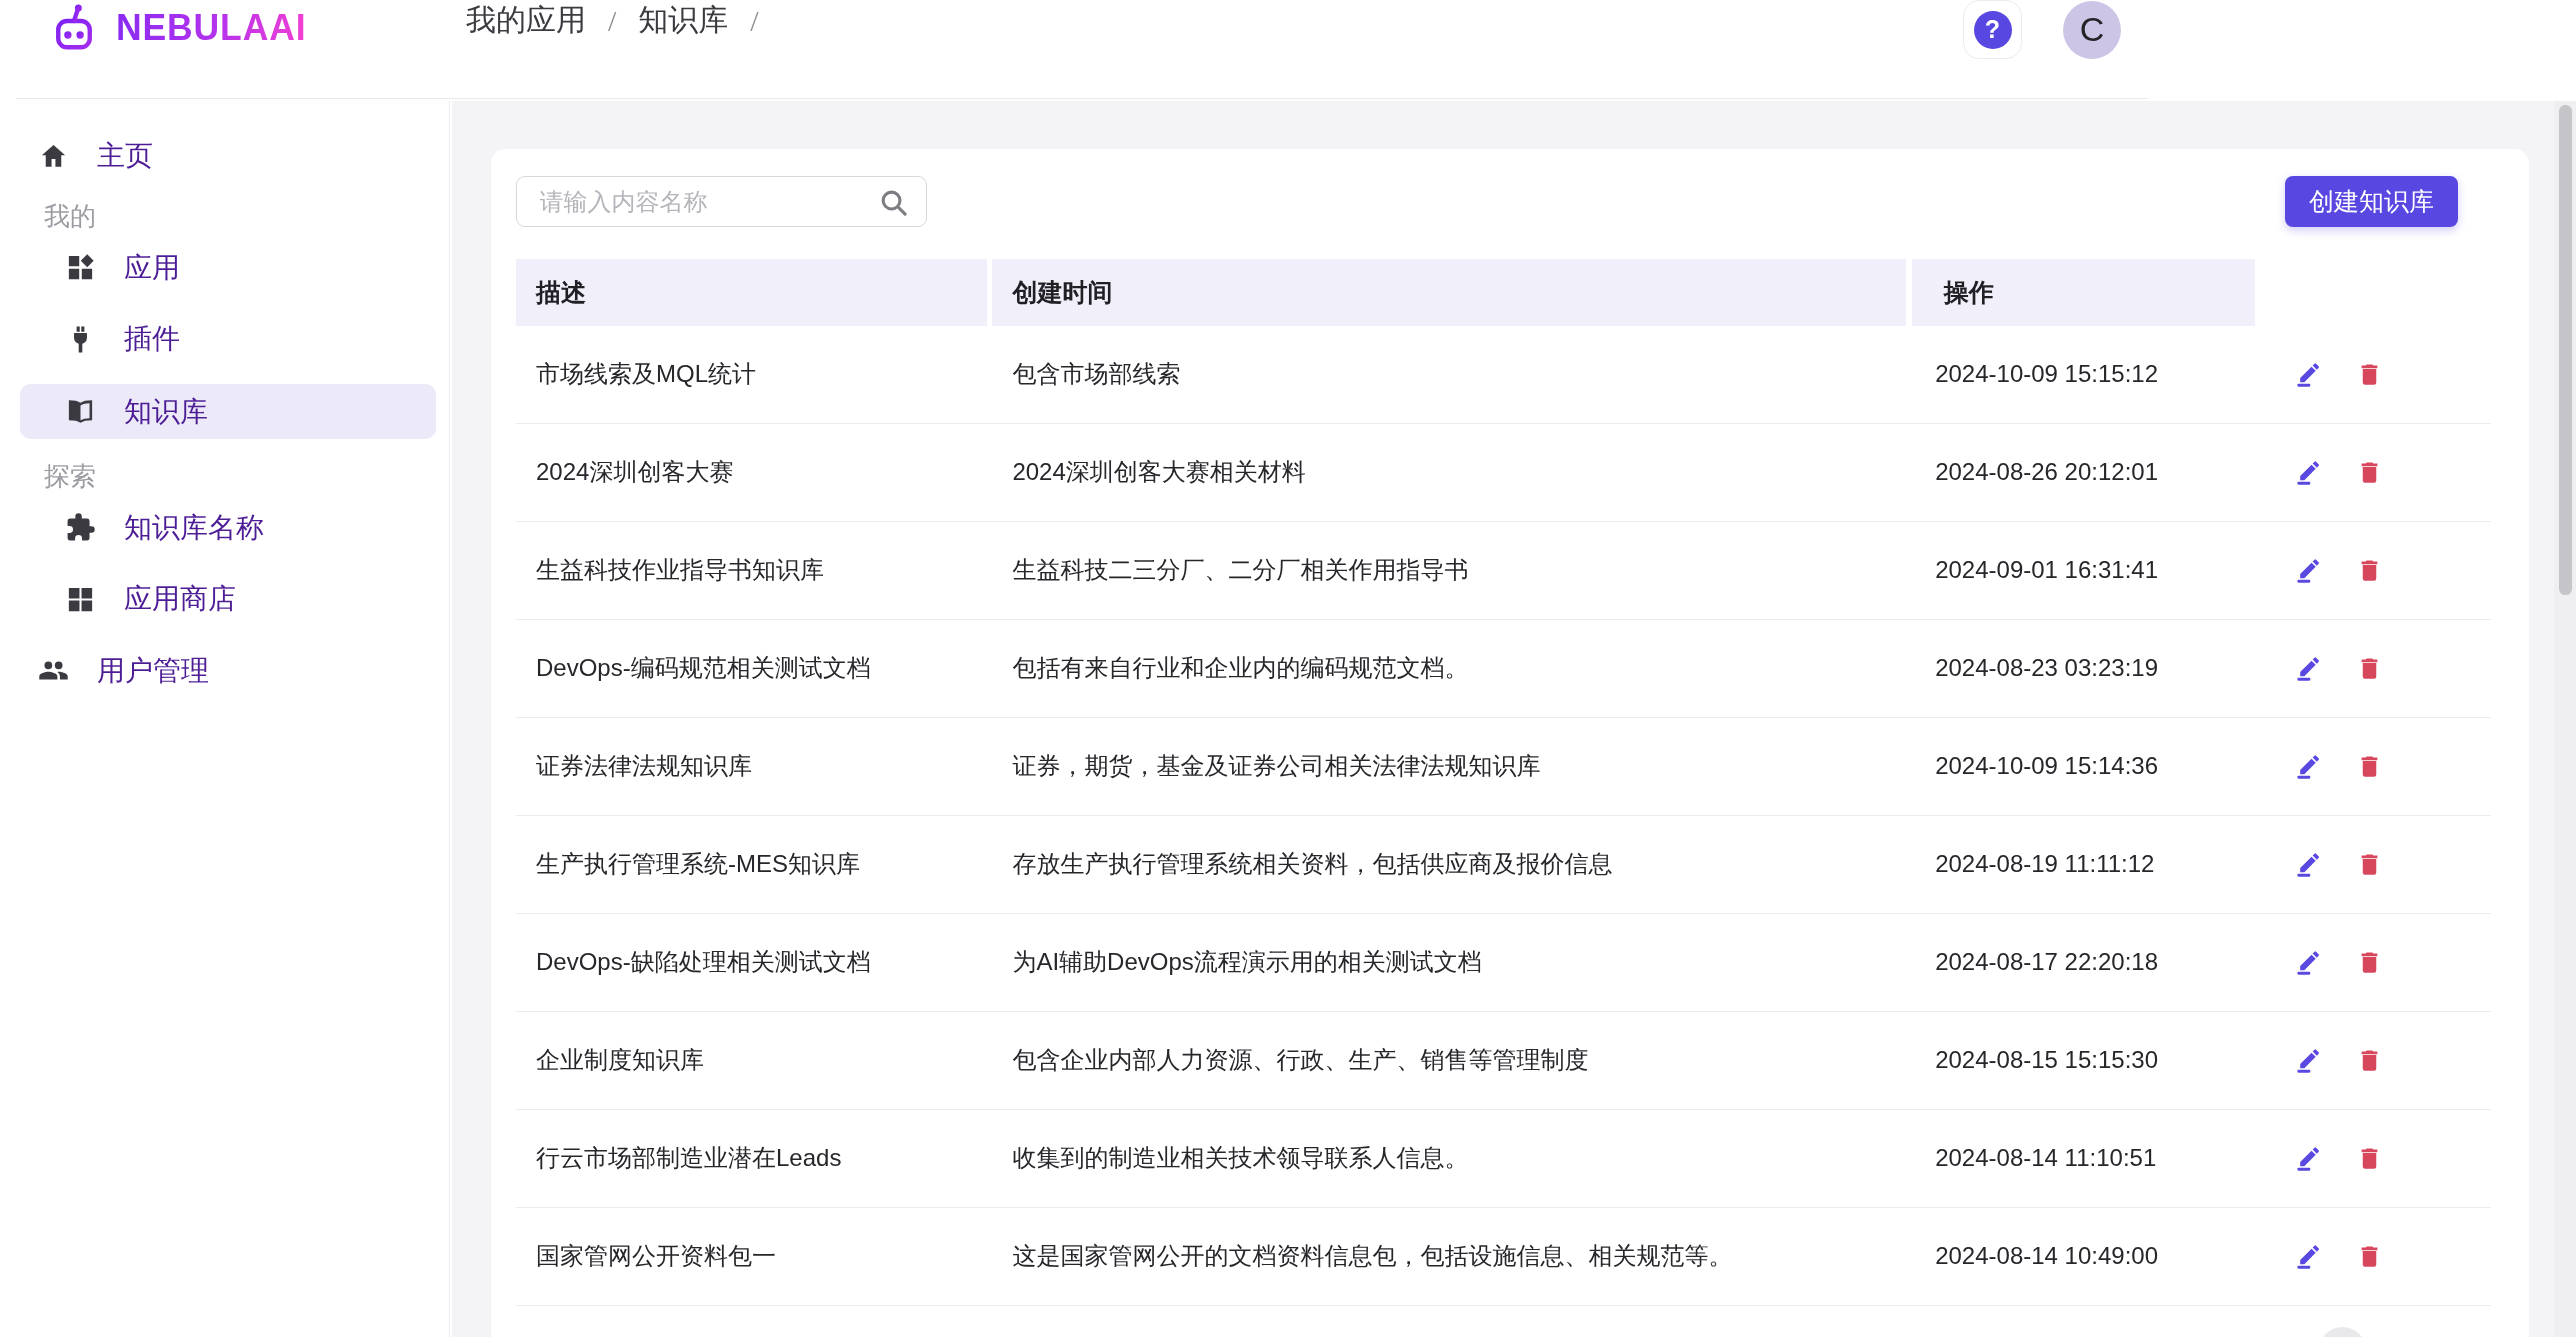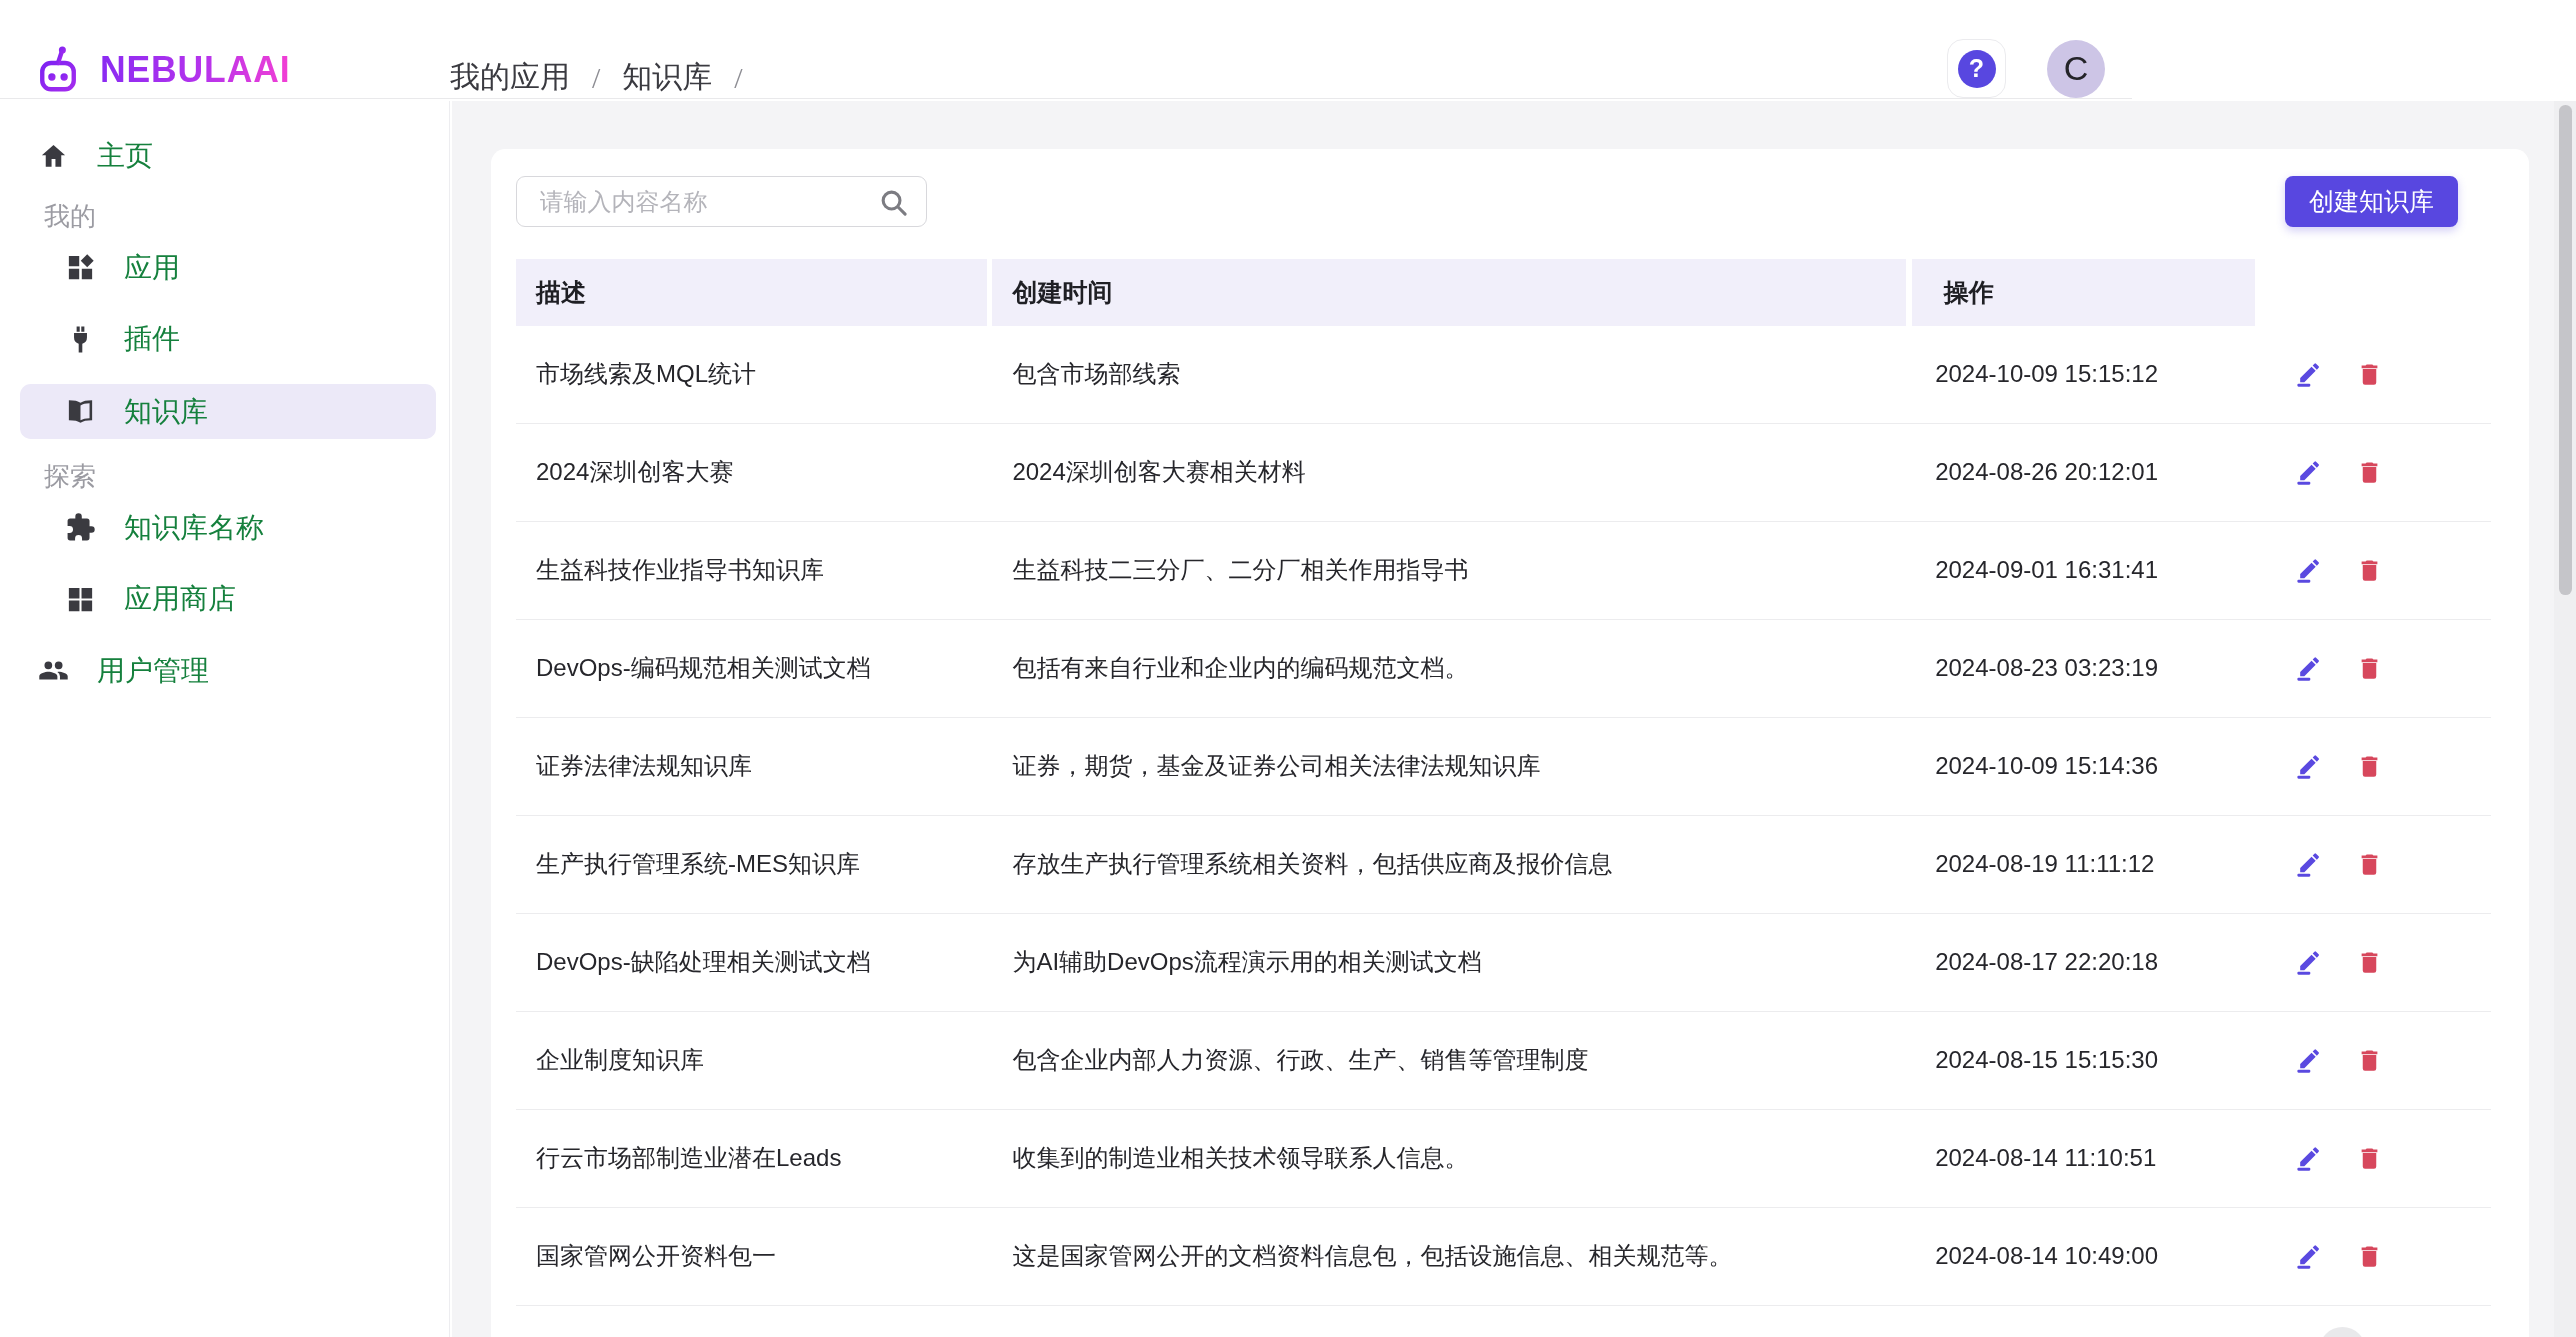--- a/index.html
+++ b/index.html
@@ -8,41 +8,41 @@
     --page-bg:#f4f4f6; --card-bg:#ffffff; --thead-bg:#f1effa;
     --active-bg:#ece9f8; --divider:#ececee; --border:#d8d8dc;
     --avatar-bg:#cdc5e6; --scroll-track:#efeff1; --scroll-thumb:#c5c5c9;
   }
   *{margin:0;padding:0;box-sizing:border-box;}
   html,body{width:2576px;height:1338px;overflow:hidden;}
   body{font-family:"Liberation Sans","DejaVu Sans",sans-serif;color:var(--ink);background:#fff;}
   .app{position:relative;width:2576px;height:1338px;overflow:hidden;}
 
   
-  .top-header{position:absolute;left:0;top:0;width:2132px;height:99px;background:#fff;
-    border-bottom:1.8px solid #e9e9eb;display:flex;align-items:flex-end;z-index:5;}
+  .top-header{position:absolute;left:16px;top:0;width:2132px;height:99px;background:#fff;
+    border-bottom:1.8px solid #e9e9eb;display:flex;align-items:flex-start;z-index:5;}
   .logo{display:flex;align-items:center;margin-left:30px;width:420px;}
   .logo svg{width:56px;height:56px;}
   .wordmark{font-size:37px;font-weight:800;letter-spacing:0.9px;margin-left:14.4px;
     background:linear-gradient(90deg,#8a2bf2 0%,#b633ec 55%,#f23fd4 100%);
     -webkit-background-clip:text;background-clip:text;color:transparent;transform:scaleX(.96);transform-origin:left;}
   .breadcrumb{display:flex;align-items:center;font-size:30px;color:#3a3a40;gap:22px;font-family:Liberation Serif, serif;}
   .breadcrumb .sep{color:#8d8d93;}
   .header-right{margin-left:auto;display:flex;align-items:center;gap:41px;margin-right:27px;}
   .help-btn{width:59px;height:59px;border:1.8px solid #ebebee;background:#fff;border-radius:16px;
     display:flex;align-items:center;justify-content:center;cursor:pointer;}
   .help-circle{width:38px;height:38px;border-radius:50%;background:var(--accent);color:#fff;
     font-size:25px;font-weight:700;display:flex;align-items:center;justify-content:center;}
   .avatar{width:58px;height:58px;border-radius:50%;background:var(--avatar-bg);color:#242429;
     font-size:34px;display:flex;align-items:center;justify-content:center;}
 
   
   .sidebar{position:absolute;left:0;top:101px;width:450px;height:1237px;background:#fff;
     border-right:1.8px solid #ededf0;padding-top:30px;z-index:4;}
-  .side-item{display:flex;align-items:center;height:50px;font-size:28px;color:#15803d;cursor:pointer;}
+  .side-item{display:flex;align-items:center;height:50px;font-size:28px;color:#4c1d95;cursor:pointer;}
   .side-item .ic{width:31px;height:31px;flex:0 0 31px;display:flex;align-items:center;justify-content:center;}
   .side-item .ic svg{width:31px;height:31px;fill:#3a3a40;}
   .side-item span.lbl{margin-left:28px;}
   .lvl1{padding-left:38px;}
   .lvl2{padding-left:65px;}
   .side-title{font-size:26px;color:var(--muted);padding-left:44px;height:31px;display:flex;align-items:center;}
   .side-item.active{background:var(--active-bg);border-radius:10.8px;margin-left:20px;margin-right:13.5px;
     height:55px;padding-left:45px;}
   .mt12{margin-top:10.8px;} .mt22{margin-top:20px;} .mt24{margin-top:21.6px;}
 

